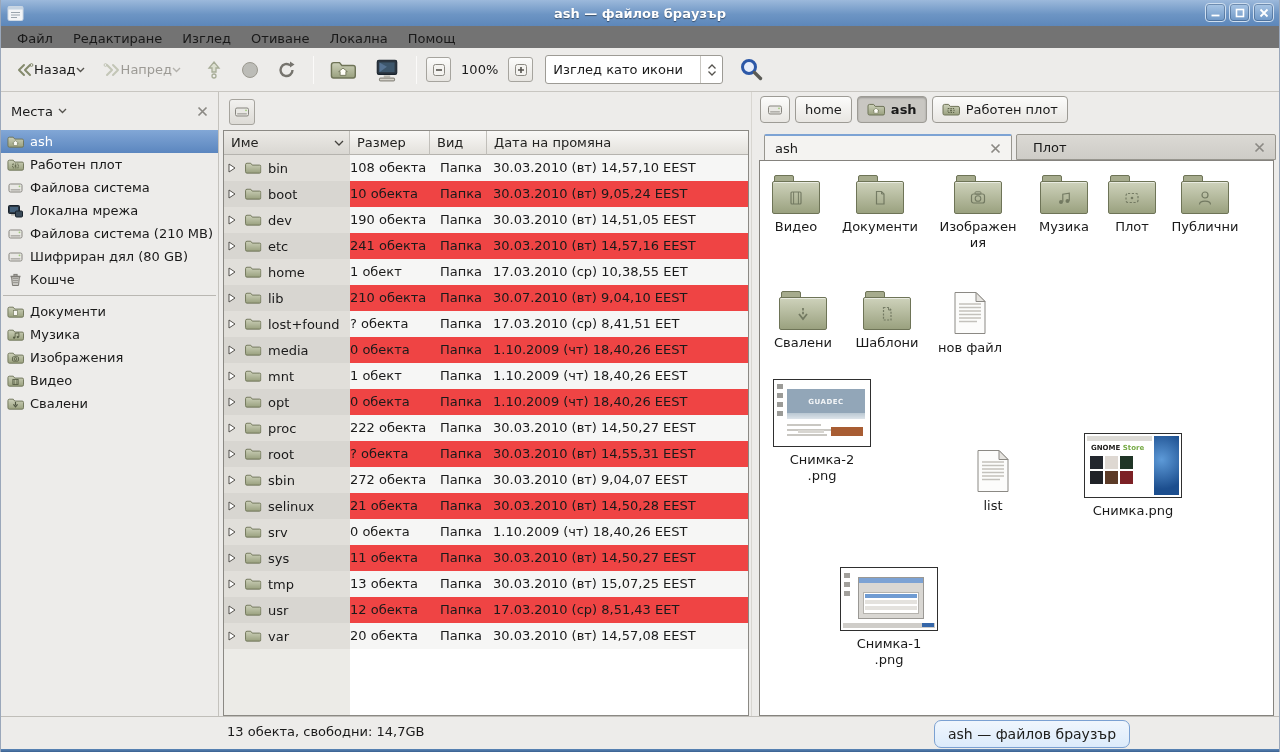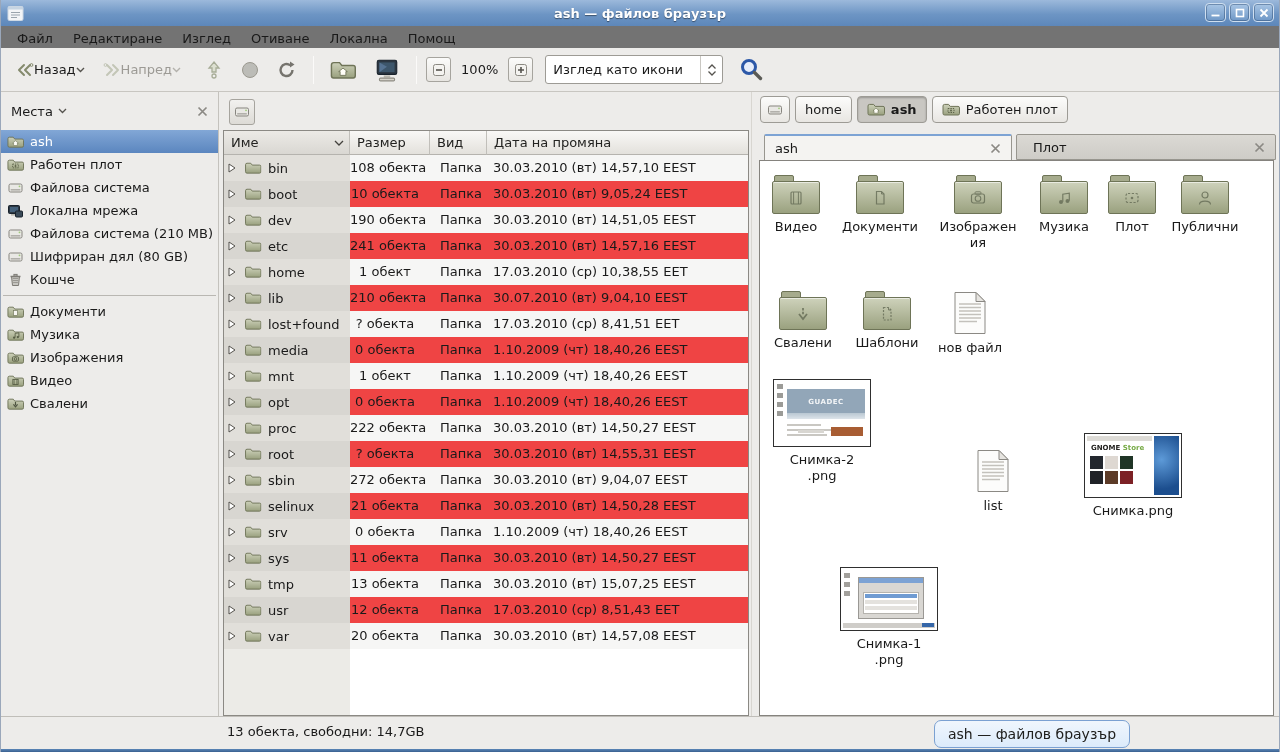--- a/index.html
+++ b/index.html
@@ -42,21 +42,21 @@
   .treeframe{position:absolute;left:4px;top:38px;width:526px;height:586px;background:#fff;border:1px solid #8b8984;overflow:hidden}
   .thead{position:absolute;left:0;top:0;right:0;height:24px;display:flex}
   .hcell{background:linear-gradient(#f9f8f6,#e3e1dc);border-right:1px solid #c1bfba;border-bottom:1px solid #b5b3ae;font-size:13px;display:flex;align-items:center;padding-left:7px;color:#232321}
   .hcell.sorted{background:linear-gradient(#eceae6,#d9d7d2)}
   .h-name{width:126px}.h-size{width:80px}.h-type{width:57px}.h-date{flex:1;border-right:none}
   .sortarrow{margin-left:auto;margin-right:5px}
   .coltint{position:absolute;left:0;top:24px;bottom:0;width:126px;background:#ecebe7}
   .rows{position:absolute;left:0;top:24px;right:0}
   .trow{position:absolute;left:0;right:0;height:26px;display:flex;font-size:13px}
   .c-name{width:126px;display:flex;align-items:center;gap:6px;padding-left:4px;overflow:hidden;white-space:nowrap}
-  .c-size{width:80px;text-align:center;line-height:26px;padding-right:10px;white-space:nowrap}
+  .c-size{width:80px;text-align:left;line-height:26px;padding-right:10px;white-space:nowrap}
   .c-type{width:57px;line-height:26px;padding-left:10px}
   .c-date{flex:1;line-height:26px;padding-left:6px;white-space:nowrap}
   .trow.r0 .c-size,.trow.r0 .c-type,.trow.r0 .c-date{background:#f6f6f5}
   .trow.r1 .c-size,.trow.r1 .c-type,.trow.r1 .c-date{background:#ef4444}
   .trow.r0 .c-name{background:#e1dfda}
   .trow.r1 .c-name{background:#d8d6d1}
   .expander{width:10px;flex:0 0 auto;display:flex;align-items:center}
   .rfolder{width:18px;height:14px;flex:0 0 auto}
   .tstatus{position:absolute;left:0;top:716px;width:100%;height:33px;background:#edecea;border-top:1px solid #c0beb9}
   .tstatus-text{position:absolute;left:226px;top:7px;font-size:13px}

